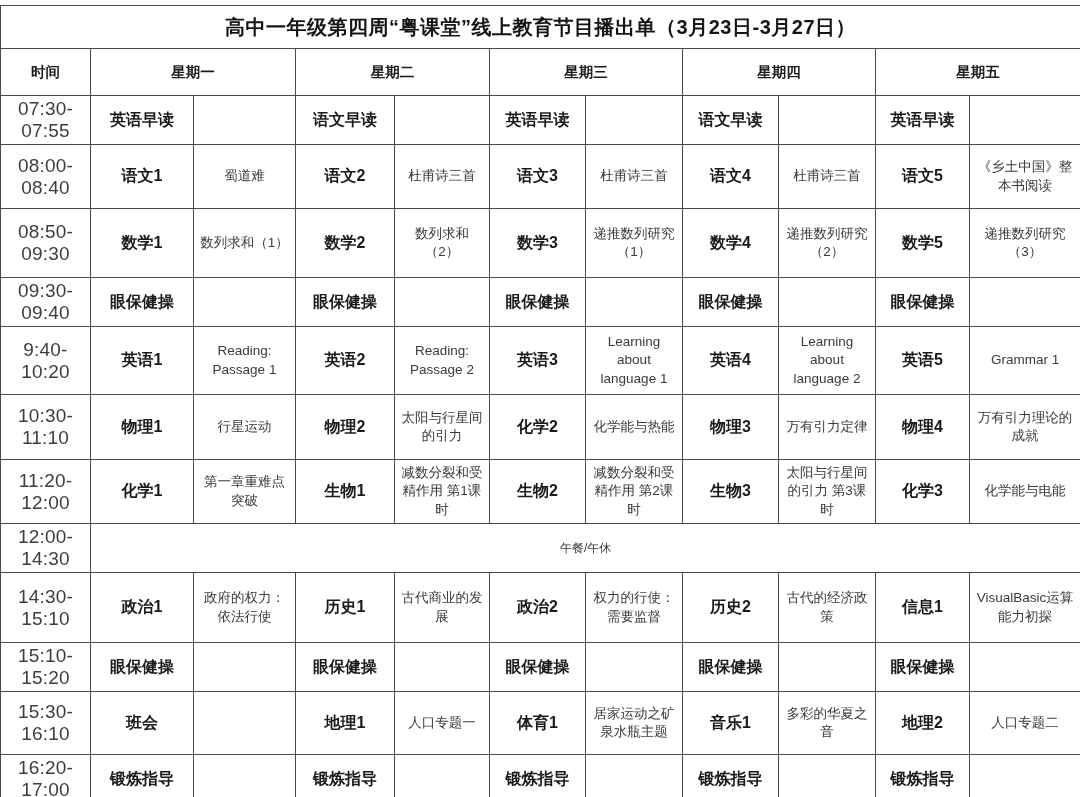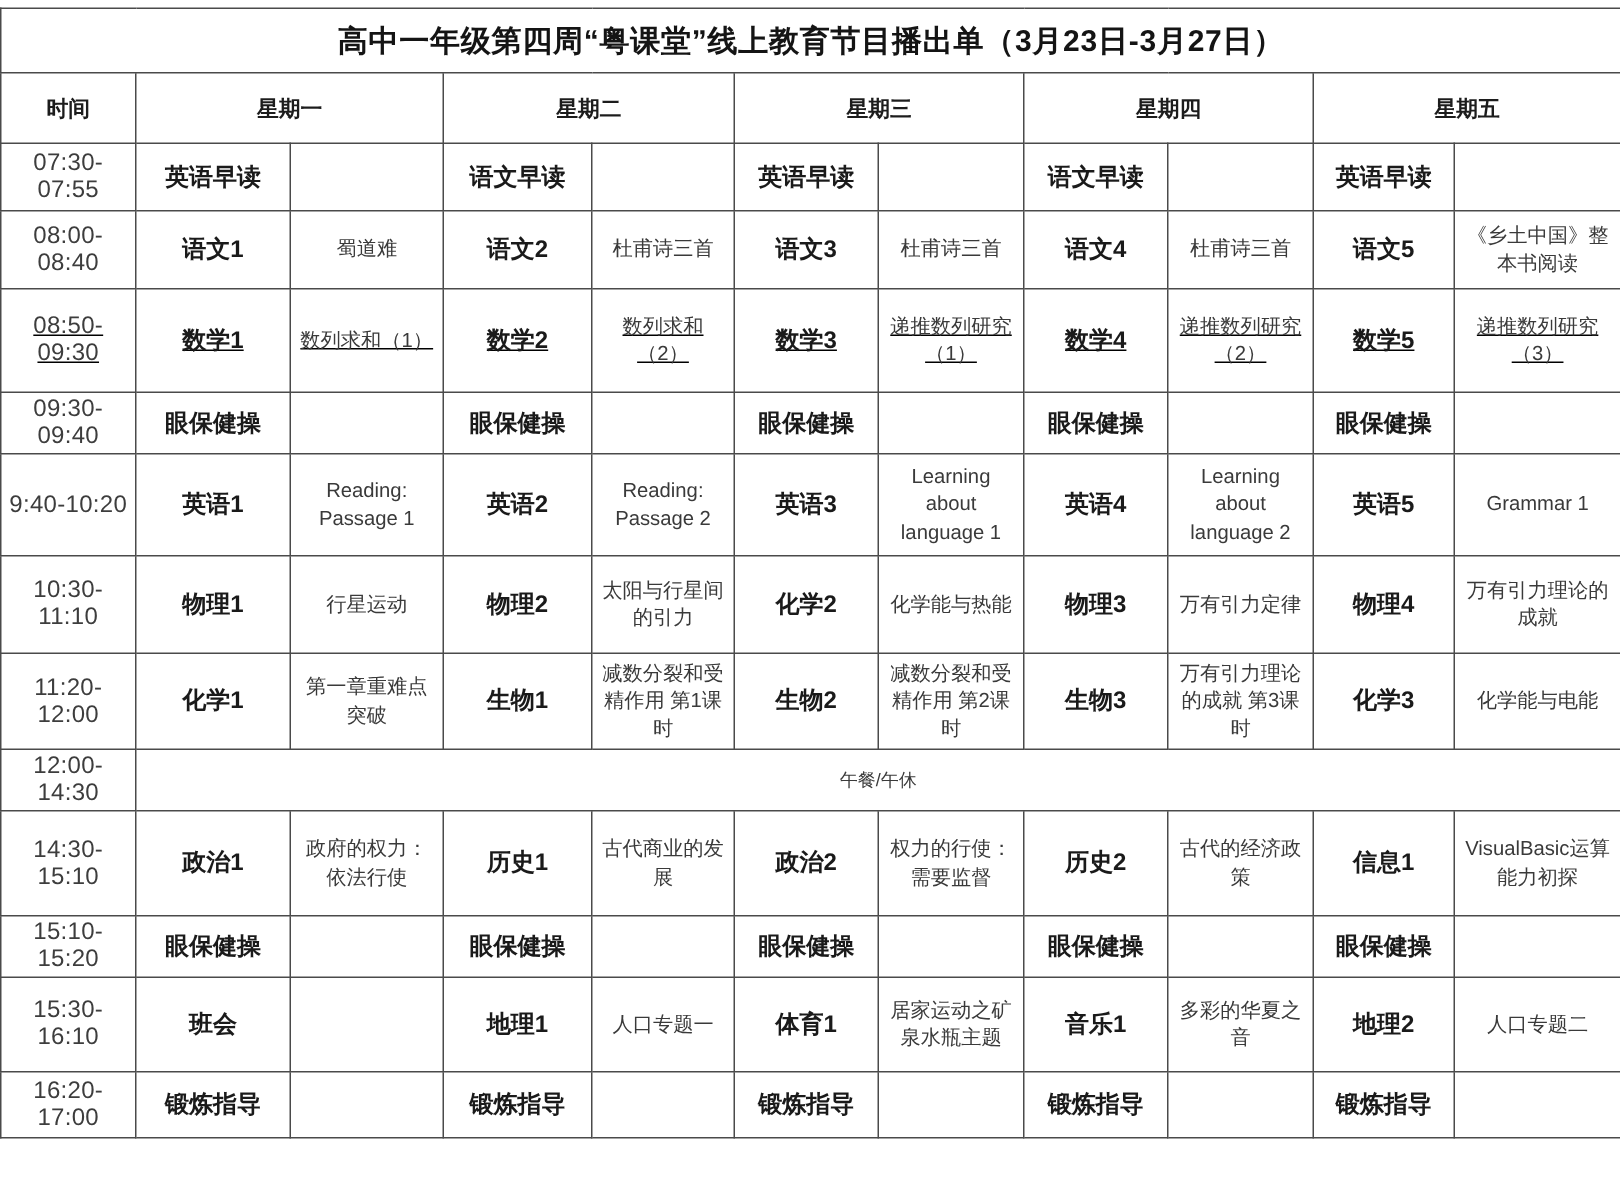--- a/index.html
+++ b/index.html
@@ -36,21 +36,21 @@
     font-weight: bold;
     color: #141414;
     letter-spacing: 0.5px;
   }
   tr.header-row th {
     font-size: 14.5px;
     font-weight: bold;
     color: #1c1c1c;
   }
   td.time-cell {
-    font-size: 16px;
+    font-size: 19px;
     color: #3d3d3d;
     letter-spacing: 0.2px;
   }
   td.subject-cell {
     font-size: 16px;
     font-weight: bold;
     color: #1a1a1a;
   }
   td.topic-cell {
     font-size: 13.5px;
@@ -59,22 +59,22 @@
     line-height: 1.35;
   }
   td.lunch-cell {
     font-size: 12px;
     color: #3a3a3a;
   }
   
   table.timetable tr:nth-child(1)  { height: 43px; }
   table.timetable tr:nth-child(2)  { height: 47px; }
   table.timetable tr:nth-child(3)  { height: 45px; }
-  table.timetable tr:nth-child(4)  { height: 52px; }
-  table.timetable tr:nth-child(5)  { height: 69px; text-decoration: underline; }
+  table.timetable tr:nth-child(4)  { height: 64px; }
+  table.timetable tr:nth-child(5)  { height: 69px; }
   table.timetable tr:nth-child(6)  { height: 38px; }
   table.timetable tr:nth-child(7)  { height: 68px; }
   table.timetable tr:nth-child(8)  { height: 65px; }
   table.timetable tr:nth-child(9)  { height: 64px; }
   table.timetable tr:nth-child(10) { height: 38px; }
   table.timetable tr:nth-child(11) { height: 70px; }
   table.timetable tr:nth-child(12) { height: 39px; }
   table.timetable tr:nth-child(13) { height: 63px; margin-top: 44px; }
   table.timetable tr:nth-child(14) { height: 44px; }
   table.timetable tr:nth-child(15) { height: 40px; }
@@ -189,21 +189,21 @@
         </tr>
         <tr class="data-row">
           <td class="time-cell">11:20-12:00</td>
           <td class="subject-cell">化学1</td>
           <td class="topic-cell">第一章重难点突破</td>
           <td class="subject-cell">生物1</td>
           <td class="topic-cell">减数分裂和受精作用 第1课时</td>
           <td class="subject-cell">生物2</td>
           <td class="topic-cell">减数分裂和受精作用 第2课时</td>
           <td class="subject-cell">生物3</td>
-          <td class="topic-cell">万有引力理论的成就 第3课时</td>
+          <td class="topic-cell">太阳与行星间的引力 第3课时</td>
           <td class="subject-cell">化学3</td>
           <td class="topic-cell">化学能与电能</td>
         </tr>
         <tr class="data-row">
           <td class="time-cell">12:00-14:30</td>
           <td class="lunch-cell" colspan="10">午餐/午休</td>
         </tr>
         <tr class="data-row">
           <td class="time-cell">14:30-15:10</td>
           <td class="subject-cell">政治1</td>

